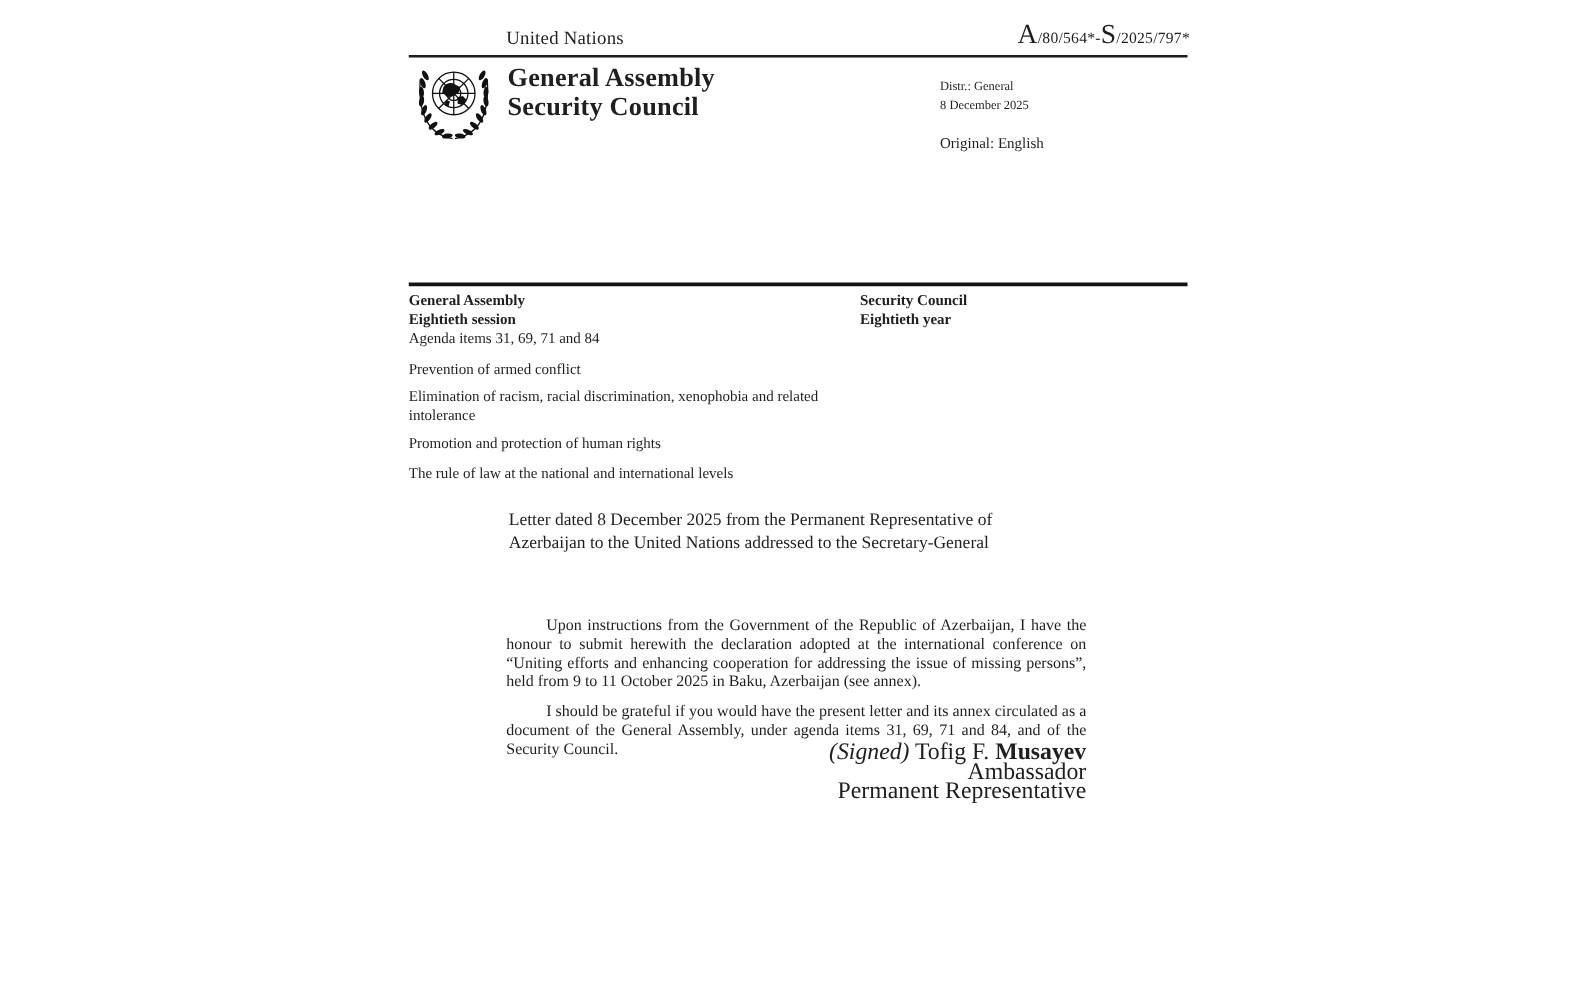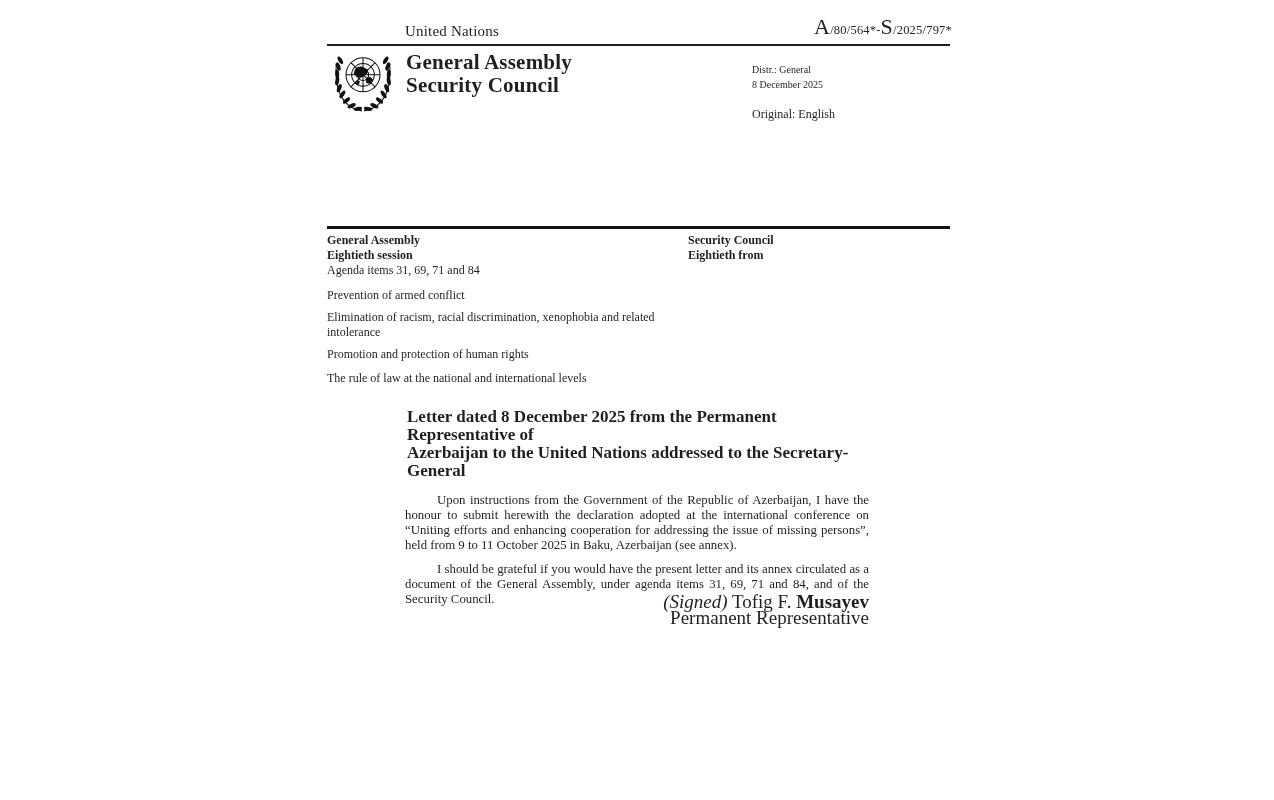--- a/index.html
+++ b/index.html
@@ -36,21 +36,21 @@
   .masthead-left  { left: 2px;   top: 233px; font-size: 12px; line-height: 15px; }
   .masthead-right { left: 363px; top: 233px; font-size: 12px; line-height: 15px; }
   .masthead-left .b, .masthead-right .b { font-weight: bold; }
 
   .agenda { left: 2px; font-size: 12px; font-weight: normal; line-height: 15px; }
   .agenda-1 { top: 288px; }
   .agenda-2 { top: 310px; max-width: 356px; }
   .agenda-3 { top: 347px; }
   .agenda-4 { top: 371px; }
 
-  .letter-title { left: 82px; top: 408px; width: 480px; font-size: 17px; font-weight: bold; line-height: 18px; }
+  .letter-title { left: 82px; top: 408px; width: 480px; font-size: 14px; font-weight: normal; line-height: 18px; }
 
   .body-para { left: 80px; width: 464px; font-size: 12.8px; line-height: 15px; text-align: justify; text-indent: 32px; margin-top: 36px; }
   .para-1 { top: 457px; }
   .para-2 { top: 526px; }
 
   .signature { left: 80px; top: 594px; width: 464px; font-size: 19px; line-height: 15.5px; text-align: right; }
   .signature .it { font-style: italic; }
   .signature .b { font-weight: bold; }
 
   svg .ln { stroke: #111; fill: none; stroke-width: 1; }
@@ -112,34 +112,35 @@
 
   <div class="abs rule-thick"></div>
 
   <div class="abs masthead-left">
     <div class="b">General Assembly</div>
     <div class="b">Eightieth session</div>
     <div>Agenda items 31, 69, 71 and 84</div>
   </div>
   <div class="abs masthead-right">
     <div class="b">Security Council</div>
-    <div class="b">Eightieth from</div>
+    <div class="b">Eightieth year</div>
   </div>
 
   <div class="abs agenda agenda-1">Prevention of armed conflict</div>
   <div class="abs agenda agenda-2">Elimination of racism, racial discrimination, xenophobia and related intolerance</div>
   <div class="abs agenda agenda-3">Promotion and protection of human rights</div>
   <div class="abs agenda agenda-4">The rule of law at the national and international levels</div>
 
   <div class="abs letter-title">
     <div>Letter dated 8 December 2025 from the Permanent Representative of</div>
     <div>Azerbaijan to the United Nations addressed to the Secretary-General</div>
   </div>
 
   <div class="abs body-para para-1">Upon instructions from the Government of the Republic of Azerbaijan, I have the honour to submit herewith the declaration adopted at the international conference on “Uniting efforts and enhancing cooperation for addressing the issue of missing persons”, held from 9 to 11 October 2025 in Baku, Azerbaijan (see annex).</div>
   <div class="abs body-para para-2">I should be grateful if you would have the present letter and its annex circulated as a document of the General Assembly, under agenda items 31, 69, 71 and 84, and of the Security Council.</div>
 
   <div class="abs signature">
     <div><span class="it">(Signed)</span><span> Tofig F. </span><span class="b">Musayev</span></div>
+    <div>Ambassador</div>
     <div>Permanent Representative</div>
   </div>
 
 </div>
 
 </body></html>

